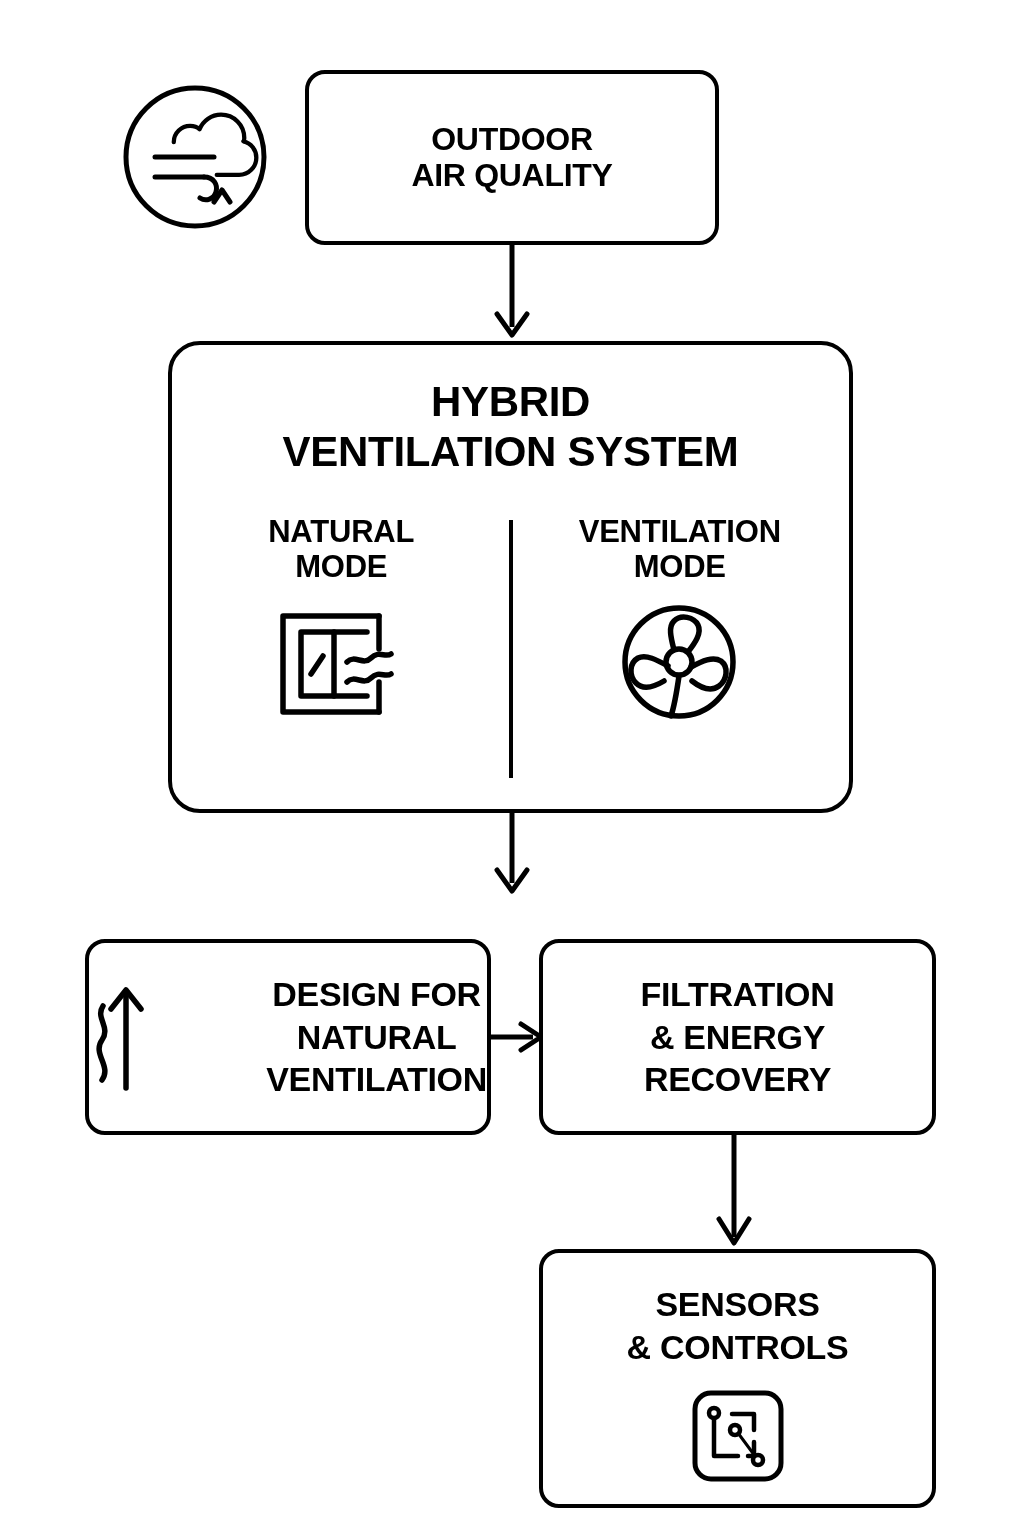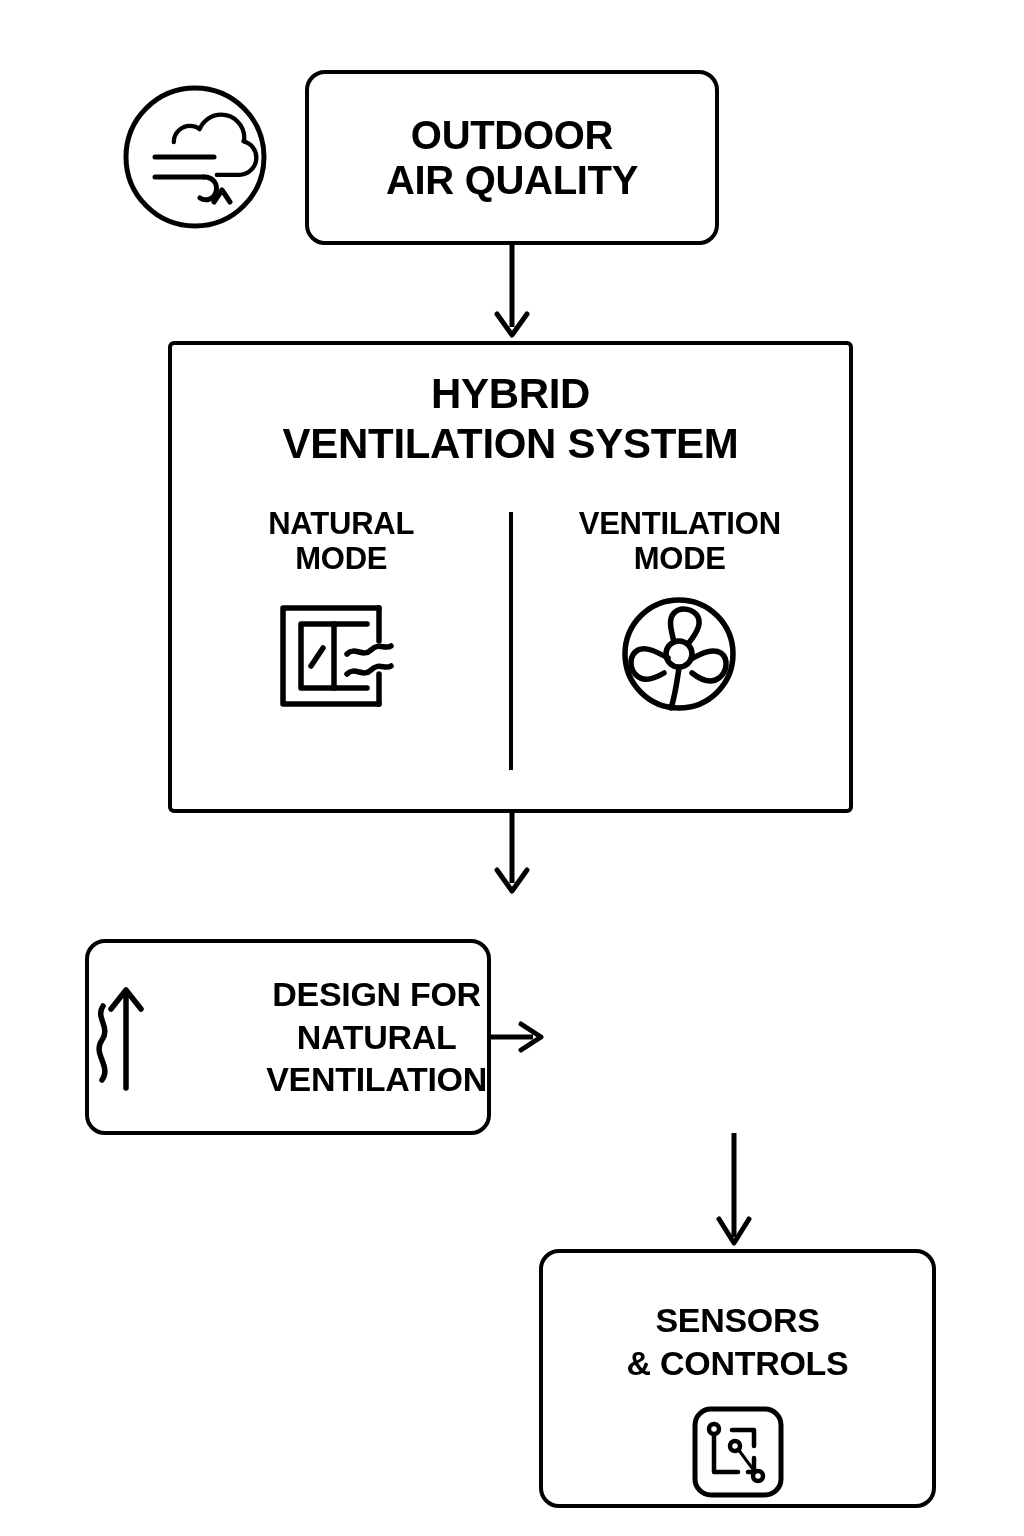--- a/index.html
+++ b/index.html
@@ -40,39 +40,39 @@
   }
   
   #node-outdoor {
     left: 305px;
     top: 70px;
     width: 414px;
     height: 175px;
     border-radius: 20px;
   }
   #node-outdoor .node-title {
-    font-size: 40px;
+    font-size: 32px;
   }
   
   #icon-wind-badge {
     position: absolute;
     left: 122px;
     top: 84px;
     width: 146px;
     height: 146px;
   }
   
   #node-hybrid {
     left: 168px;
     top: 341px;
     width: 685px;
     height: 472px;
-    border-radius: 6px;
+    border-radius: 32px;
     justify-content: flex-start;
-    padding-top: 24px;
+    padding-top: 32px;
   }
   #node-hybrid .node-title {
     font-size: 42px;
     line-height: 1.18;
   }
   .modes {
     position: relative;
     display: flex;
     width: 100%;
     margin-top: 38px;
@@ -135,21 +135,21 @@
     line-height: 1.25;
   }
   
   #node-sensors {
     left: 539px;
     top: 1249px;
     width: 397px;
     height: 259px;
     border-radius: 20px;
     justify-content: flex-start;
-    padding-top: 46px;
+    padding-top: 30px;
   }
   #node-sensors .node-title {
     font-size: 34px;
     line-height: 1.25;
   }
   #icon-sensor-wrap {
     margin-top: 22px;
   }
   
   .connector {
@@ -249,20 +249,25 @@
 VENTILATION</div>
   </div>
 
   <div class="connector" id="conn-design-filt">
     <svg width="60" height="48" viewBox="0 0 60 48" fill="none" stroke="#000000" stroke-width="5">
       <line x1="0" y1="24" x2="44" y2="24"></line>
       <path d="M32 11 L52 24 L32 37" fill="none" stroke-linecap="round" stroke-linejoin="round"></path>
     </svg>
   </div>
 
+  <div class="node" id="node-filtration">
+    <div class="node-title">FILTRATION
+&amp; ENERGY
+RECOVERY</div>
+  </div>
 
   <div class="connector" id="conn-filt-sensors">
     <svg width="68" height="120" viewBox="0 0 68 120" fill="none" stroke="#000000" stroke-width="5">
       <line x1="34" y1="0" x2="34" y2="104"></line>
       <path d="M19 86 L34 110 L49 86" fill="none" stroke-linecap="round" stroke-linejoin="round"></path>
     </svg>
   </div>
 
   <div class="node" id="node-sensors">
     <div class="node-title">SENSORS

